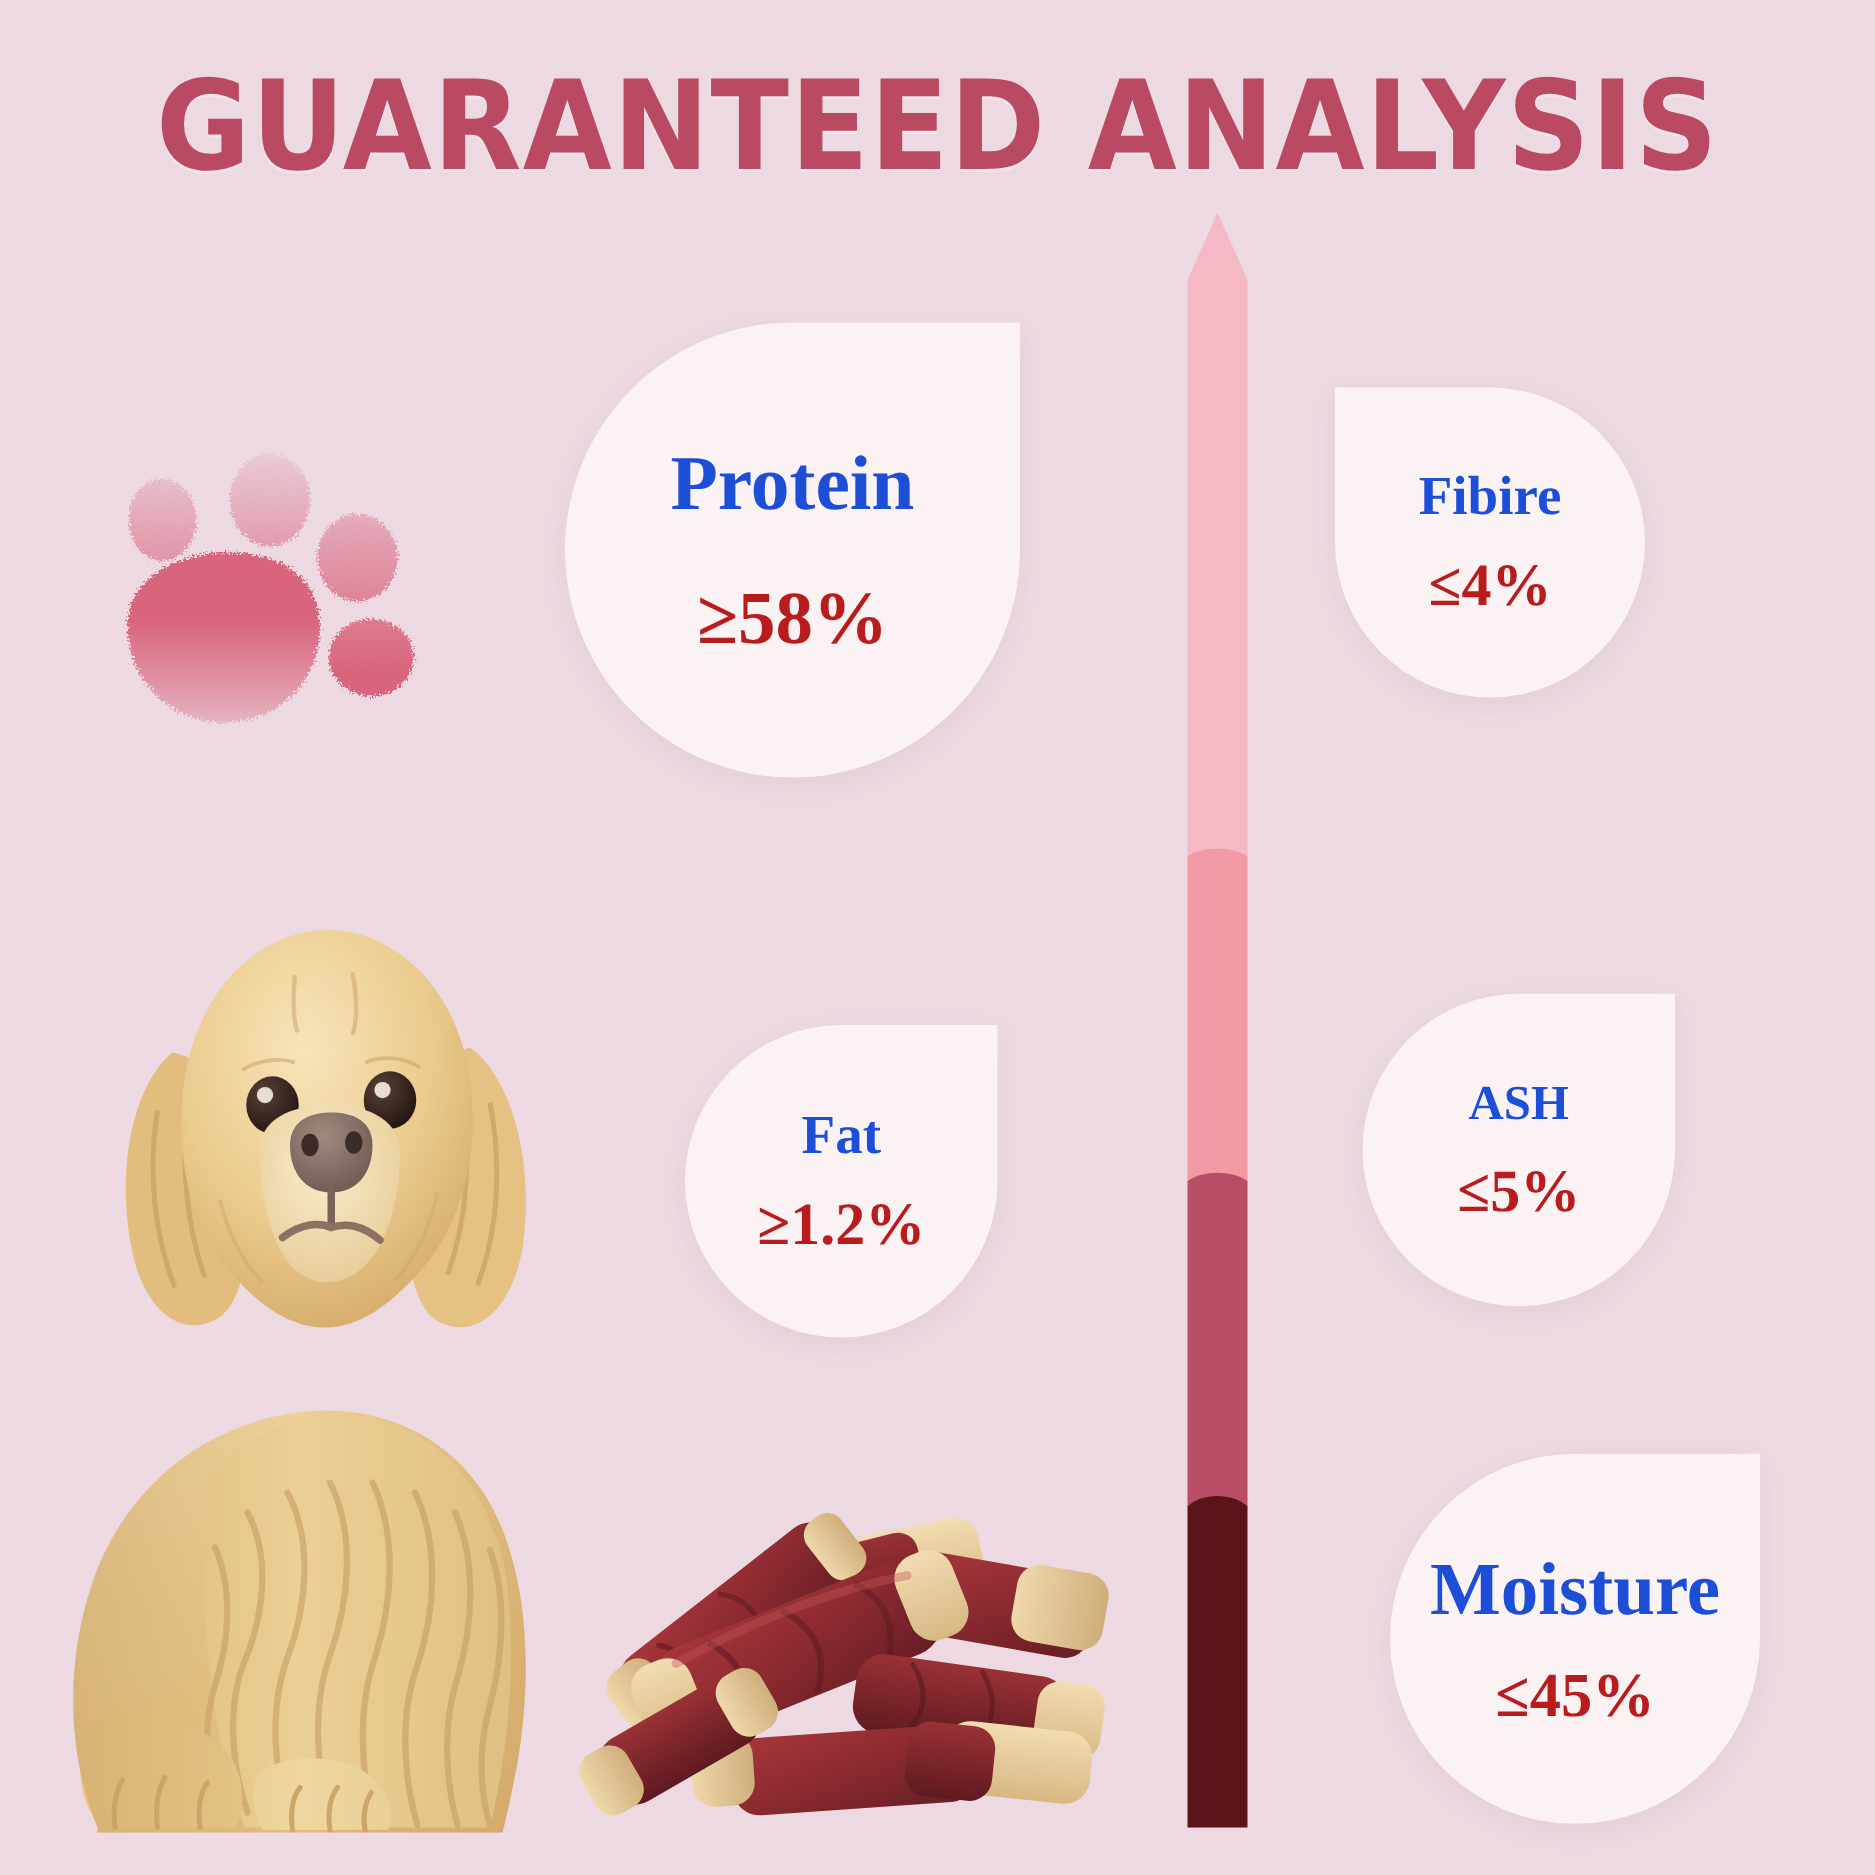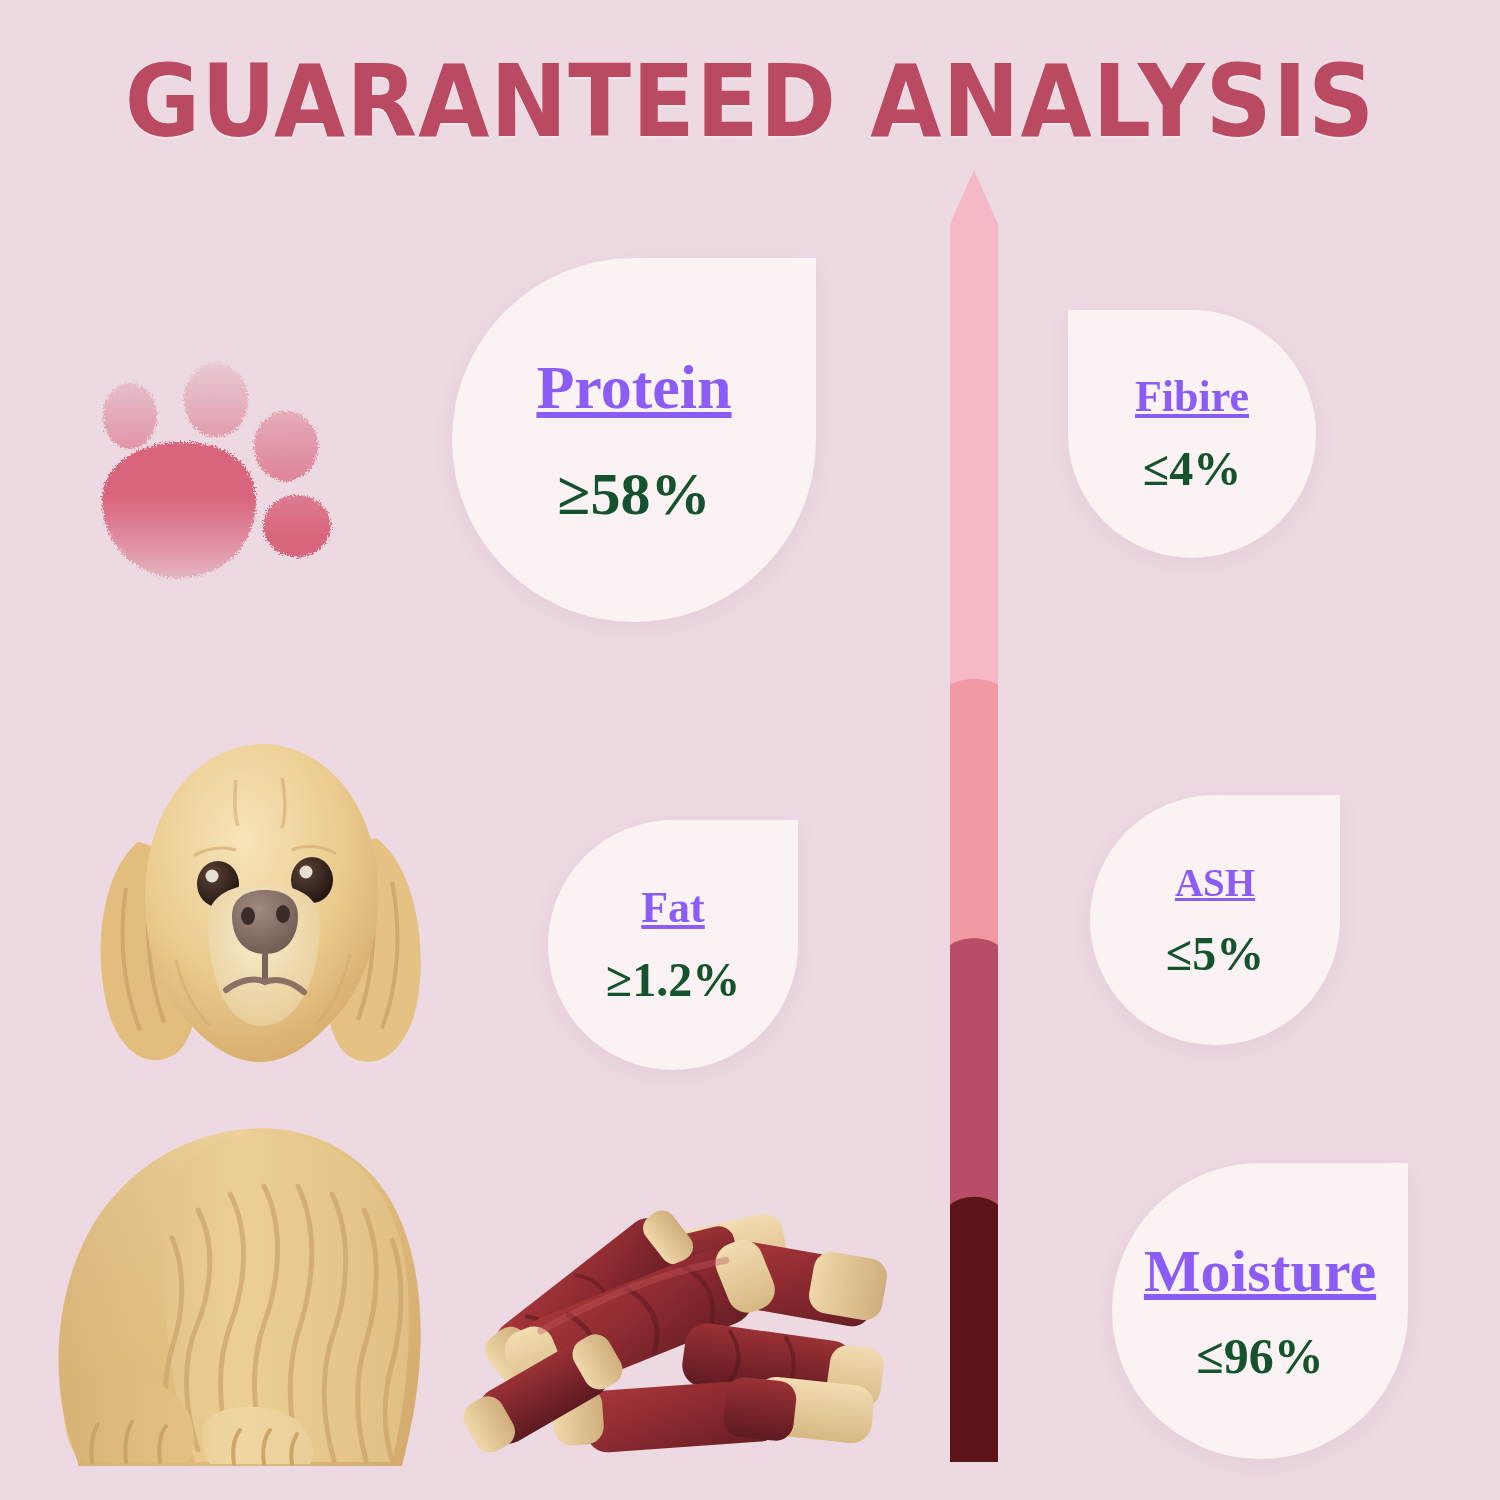--- a/index.html
+++ b/index.html
@@ -34,29 +34,28 @@
     position:absolute;
     background:#fbf2f4;
     display:flex;flex-direction:column;
     align-items:center;justify-content:center;
     text-align:center;
     box-shadow:0 6px 22px rgba(150,90,110,.08);
   }
   .badge.corner-tr{border-radius:50% 0 50% 50%;}
   .badge.corner-tl{border-radius:0 50% 50% 50%;}
   .badge .b-label{
-    color:#8b5cf6;
+    color:#1d4ed8;
     font-family:"Liberation Serif",serif;
     font-weight:bold;
     line-height:1;
     text-shadow:0 1px 0 rgba(255,255,255,.4);
-    text-decoration:underline;
   }
   .badge .b-value{
-    color:#14532d;
+    color:#b91c1c;
     font-family:"Liberation Serif",serif;
     font-weight:bold;
     line-height:1;
   }
 
   #badge-protein{left:452px;top:258px;width:364px;height:364px;}
   #badge-protein .b-label{font-size:62px;margin-bottom:46px;}
   #badge-protein .b-value{font-size:60px;}
 
   #badge-fat{left:548px;top:820px;width:250px;height:250px;}
@@ -339,16 +338,16 @@
     <div class="b-value">≤4%</div>
   </div>
 
   <div class="badge corner-tr" id="badge-ash">
     <div class="b-label">ASH</div>
     <div class="b-value">≤5%</div>
   </div>
 
   <div class="badge corner-tr" id="badge-moisture">
     <div class="b-label">Moisture</div>
-    <div class="b-value">≤96%</div>
+    <div class="b-value">≤45%</div>
   </div>
 
 </div>
 
 </body></html>

